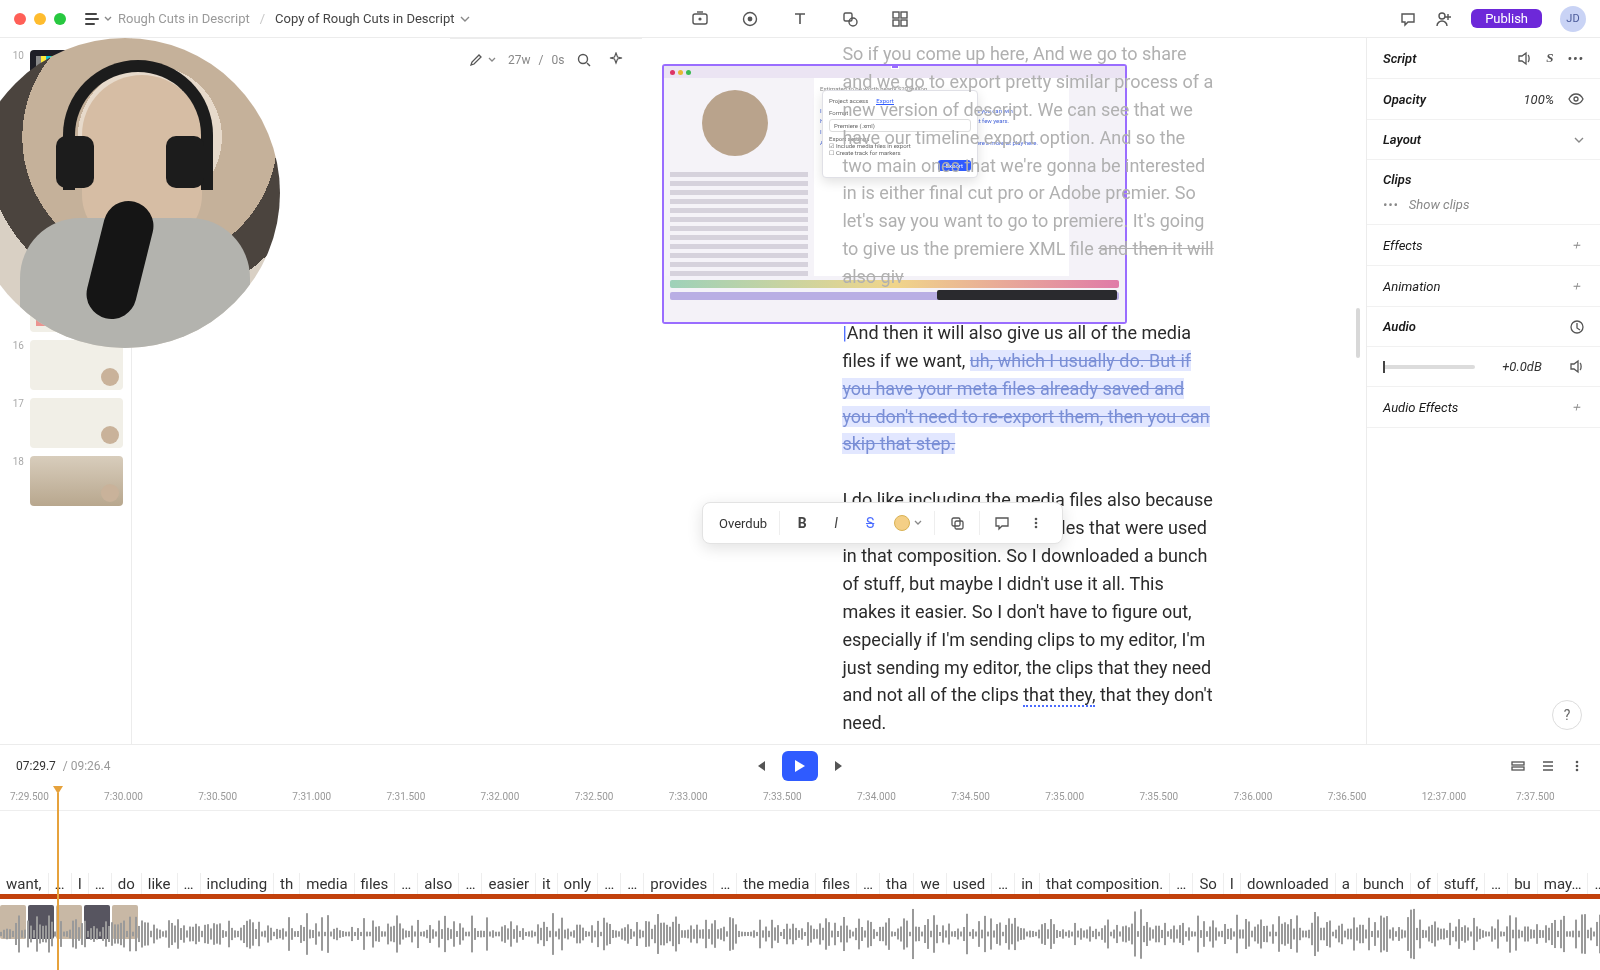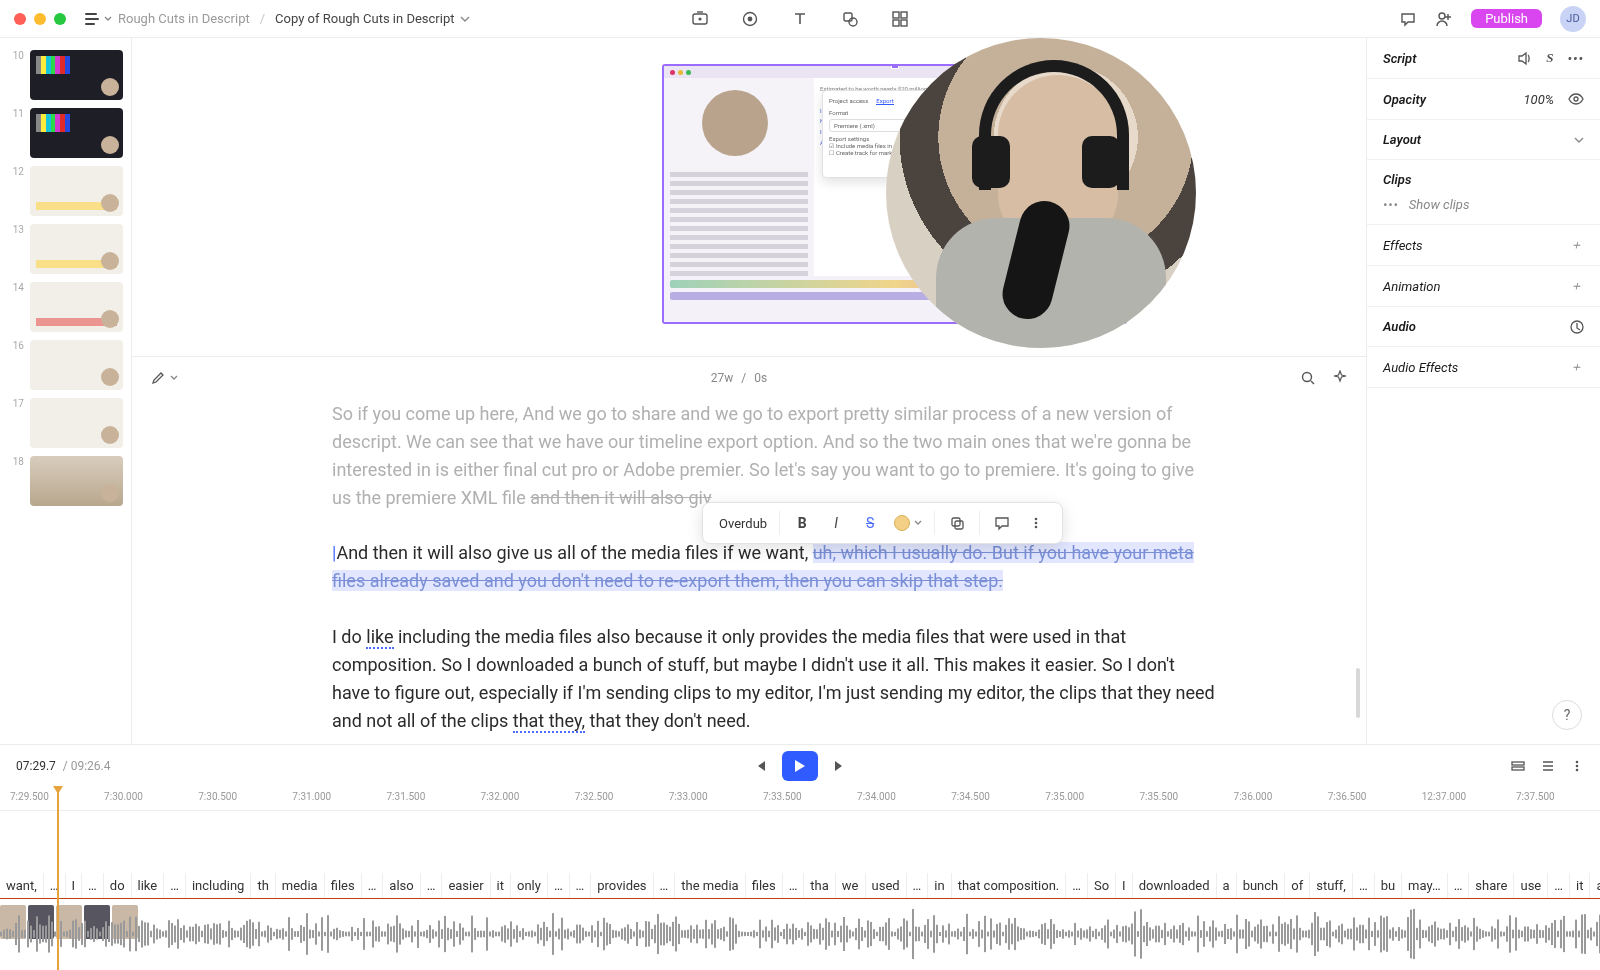--- a/index.html
+++ b/index.html
@@ -10,38 +10,38 @@
 .traffic-lights { display: flex; gap: 8px; margin-right: 18px; }
 .tl { width: 12px; height: 12px; border-radius: 50%; }
 .tl.red { background: #ff5f57; } .tl.yellow { background: #febc2e; } .tl.green { background: #28c840; }
 .topbar .app-icon { display: flex; align-items: center; gap: 4px; color: #444; margin-right: 6px; }
 .breadcrumbs { display: flex; align-items: center; gap: 10px; color: #9a9a9a; }
 .breadcrumbs .sep { color: #c8c8c8; }
 .breadcrumbs .current { color: #444; display: flex; align-items: center; gap: 6px; }
 .topbar-center { position: absolute; left: 50%; transform: translateX(-50%); display: flex; gap: 30px; color: #555; }
 .topbar-center .ticon { width: 20px; height: 20px; display: flex; align-items: center; justify-content: center; cursor: pointer; }
 .topbar-right { margin-left: auto; display: flex; align-items: center; gap: 18px; }
-.publish-btn { background: #d946ef; color: #fff; border: none; border-radius: 6px; padding: 2px 14px; font-size: 13px; cursor: pointer; }
+.publish-btn { background: #6d28d9; color: #fff; border: none; border-radius: 6px; padding: 2px 14px; font-size: 13px; cursor: pointer; }
 .avatar { width: 26px; height: 26px; border-radius: 50%; background: #c9d3f5; display: flex; align-items: center; justify-content: center; font-size: 11px; color: #4a5a9a; }
 
 
 .main { display: flex; height: calc(970px - 38px - 226px); }
 .scenes { width: 132px; border-right: 1px solid #ececec; overflow-y: auto; padding: 8px 0; }
 .scene { display: flex; align-items: flex-start; gap: 6px; padding: 4px 8px; }
 .scene .num { width: 16px; text-align: right; font-size: 10px; color: #aaa; }
 .scene .thumb { flex: 1; height: 50px; border-radius: 4px; background: #1e1e26; position: relative; overflow: hidden; }
 .scene .thumb::after { content: ""; position: absolute; right: 4px; bottom: 4px; width: 18px; height: 18px; border-radius: 50%; background: #c9b29a; }
 .thumb.light { background: #f1efe7; }
 .thumb.cam { background: linear-gradient(180deg,#d8cdbc,#b8a78e); }
 .bars { position: absolute; left: 6px; top: 6px; width: 34px; height: 18px; display: flex; }
 .bars span { flex: 1; }
 .bars span:nth-child(1){background:#888}.bars span:nth-child(2){background:#ffeb3b}.bars span:nth-child(3){background:#16c5d9}.bars span:nth-child(4){background:#2bd94a}.bars span:nth-child(5){background:#d138cf}.bars span:nth-child(6){background:#e02929}.bars span:nth-child(7){background:#2548e0}
 .thumb .hl { position: absolute; left: 6px; right: 6px; bottom: 6px; height: 8px; background: #ffd13a; opacity: 0.55; }
 
-.center { flex: 1; min-width: 0; display: flex; flex-direction: column; position: relative; }
+.center { flex: 1; min-width: 0; display: flex; position: relative; }
 .canvas-area { flex: 0 0 318px; position: relative; }
 .canvas-frame { position: absolute; left: 530px; top: 26px; width: 465px; height: 260px; border: 2px solid #9a6dff; border-radius: 3px; background: #efeef4; overflow: hidden; }
 .canvas-frame .mac-top { height: 12px; background: #ebe4f3; display: flex; align-items: center; padding-left: 6px; gap: 3px; }
 .canvas-frame .mac-top span { width: 5px; height: 5px; border-radius: 50%; background: #d36; }
 .canvas-frame .mac-top span:nth-child(2){background:#e8b733}.canvas-frame .mac-top span:nth-child(3){background:#3cba54}
 .canvas-inner { display: flex; height: calc(100% - 12px); }
 .ci-left { width: 150px; background: #f5f3f8; position: relative; }
 .ci-left .small-cam { position: absolute; left: 38px; top: 12px; width: 66px; height: 66px; border-radius: 50%; background: #b9a38c; }
 .ci-left .rows { position: absolute; top: 94px; left: 6px; right: 6px; }
 .ci-left .rows div { height: 5px; background: #d6d2dc; margin-bottom: 4px; }
@@ -110,21 +110,21 @@
 .play-btn svg { fill:#fff; }
 .skip { cursor:pointer; color:#555; }
 .transport .tright { margin-left:auto; display:flex; gap:14px; color:#555; align-items:center; }
 
 .ruler { height: 24px; position:relative; font-size:10px; color:#999; border-bottom:1px solid #eee; }
 .ruler .tick { position:absolute; top:4px; }
 .playhead { position:absolute; left:58px; top:0; bottom:0; width:0; z-index:8; }
 .playhead::before { content:""; position:absolute; left:-5px; top:-1px; width:0; height:0; border-left:5px solid transparent; border-right:5px solid transparent; border-top:8px solid #e6a23c; }
 .playhead::after { content:""; position:absolute; left:-1px; top:6px; width:2px; height:190px; background:#e6a23c; }
 
-.words-row { height: 26px; display:flex; font-size:13px; color:#333; border-bottom:1px solid #c2410c; position:relative; }
+.words-row { height: 26px; display:flex; font-size:15px; color:#333; border-bottom:5px solid #c2410c; position:relative; }
 .word { border-right:1px solid #eee; display:flex; align-items:center; padding:0 6px; white-space:nowrap; flex-shrink:0; }
 
 .wave-row { flex:1; position:relative; background:#fff; }
 .thumbclips { position:absolute; left:0; top:6px; height:34px; display:flex; gap:2px; }
 .thumbclips div { width:26px; height:34px; background:#c8b8a5; border-radius:2px; }
 .thumbclips div:nth-child(2),.thumbclips div:nth-child(4){ background:#575560; }
 .waveform { position:absolute; left:0; right:0; top:0; bottom:0; }
 
 .help-fab { position:absolute; right:18px; bottom:240px; width:30px; height:30px; border-radius:50%; border:1px solid #ddd; background:#fff; display:flex; align-items:center; justify-content:center; color:#666; font-size:14px; z-index:40; cursor:pointer; }
 
@@ -465,20 +465,29 @@
     <div class="insp-row">
       <span>Animation</span>
       <span class="plus-ic">＋</span>
     </div>
     <div class="insp-row">
       <span style="font-weight:600">Audio</span>
       <span>
           <svg width="14" height="14" viewBox="0 0 14 14">
             <circle cx="7" cy="7" r="6" fill="none" stroke="#555" stroke-width="1.3"></circle>
             <path d="M7 3v5l3 2" stroke="#555" stroke-width="1.3" fill="none"></path>
+          </svg>
+        </span>
+    </div>
+    <div class="insp-row" style="gap:10px">
+      <div class="slider"></div>
+      <span class="val">+0.0dB</span>
+      <span>
+          <svg width="15" height="15" viewBox="0 0 15 15">
+            <path d="M2 5v5h3l4 3V2L5 5H2zM11 4c1.5 1 1.5 6 0 7" fill="none" stroke="#555" stroke-width="1.3"></path>
           </svg>
         </span>
     </div>
     <div class="insp-row">
       <span>Audio Effects</span>
       <span class="plus-ic">＋</span>
     </div>
   </div>
 </div>
 

